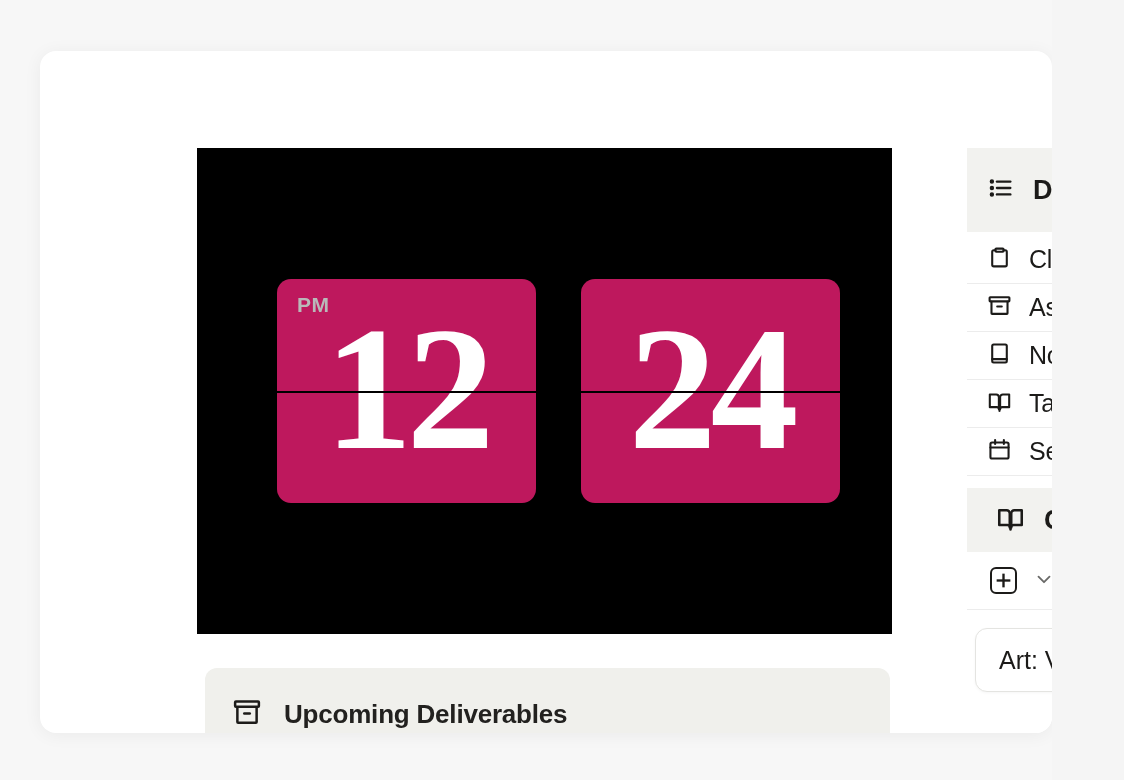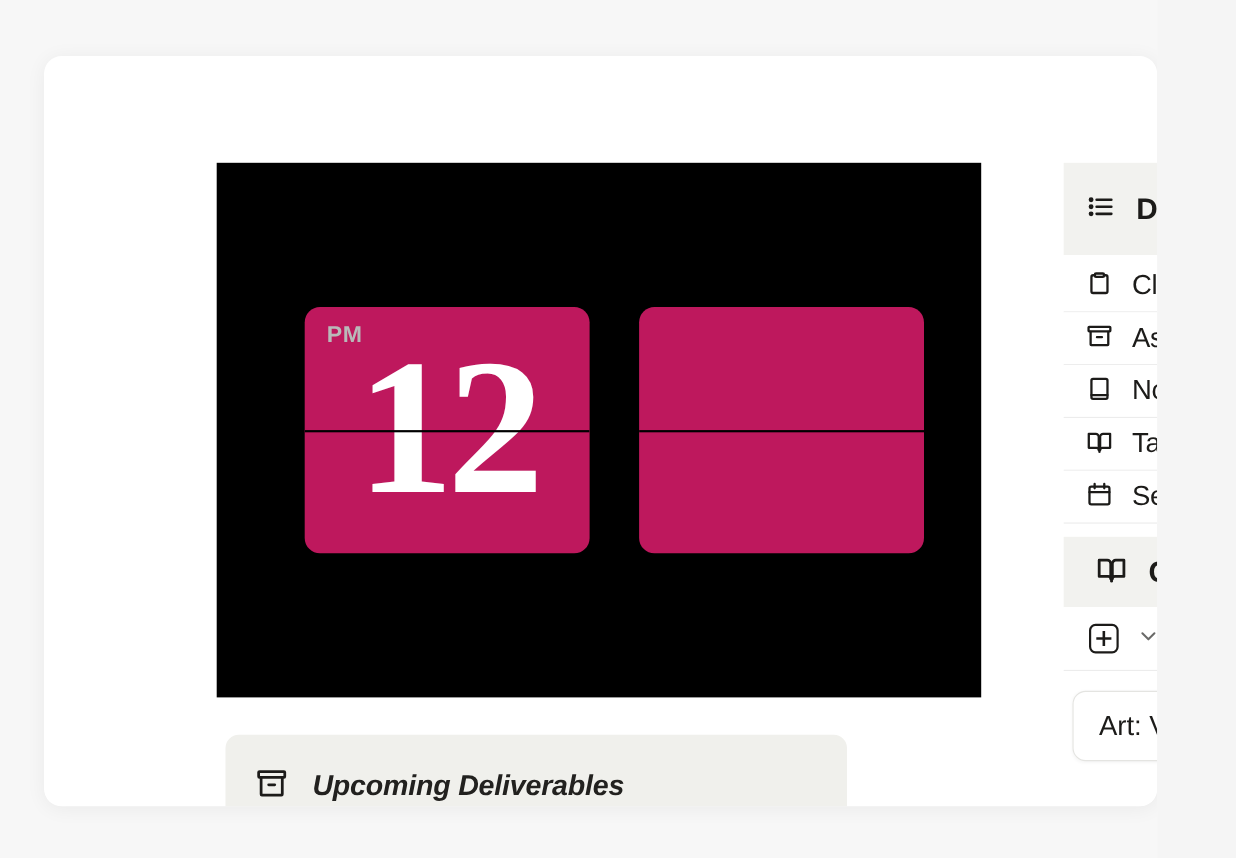--- a/index.html
+++ b/index.html
@@ -90,29 +90,28 @@
     font-weight: 700;
     color: #b9b9b9;
     letter-spacing: 0.5px;
   }
 
   
   #deliverables-panel {
     position: absolute;
     left: 165px;
     top: 617px;
-    width: 565px;
+    width: 685px;
     height: 92px;
     background: #f0f0ec;
     border-radius: 12px;
     display: flex;
     align-items: center;
     padding: 0 27px;
     gap: 22px;
-    font-style: italic;
   }
 
   #deliverables-panel .panel-title {
     font-size: 26px;
     font-weight: 700;
     color: #22211f;
     letter-spacing: -0.2px;
     white-space: nowrap;
   }
 
@@ -245,20 +244,21 @@
 
     <div id="clock-widget">
 
       <div class="flip-card">
         <span class="meridiem">PM</span>
         <span class="flip-digits">12</span>
         <div class="flip-seam"></div>
       </div>
 
       <div class="flip-card">
+        <span class="flip-digits">24</span>
         <div class="flip-seam"></div>
       </div>
 
     </div>
 
     <div id="deliverables-panel">
       <span class="ico">
         <svg width="30" height="30" viewBox="0 0 24 24" fill="none" stroke="#1c1b19" stroke-width="2" stroke-linecap="round" stroke-linejoin="round">
           <rect x="2.5" y="3.5" width="19" height="4.2" rx="0.6"></rect>
           <path d="M4.3 8.2 V20 a0.6 0.6 0 0 0 0.6 0.6 H19.1 a0.6 0.6 0 0 0 0.6-0.6 V8.2"></path>

